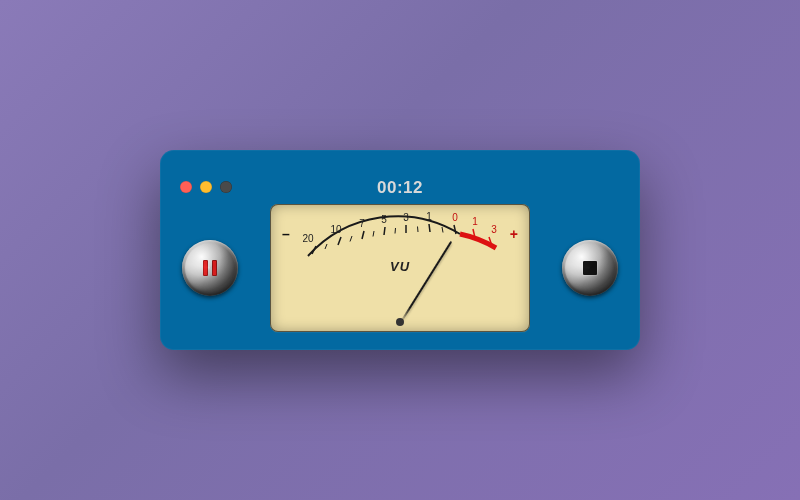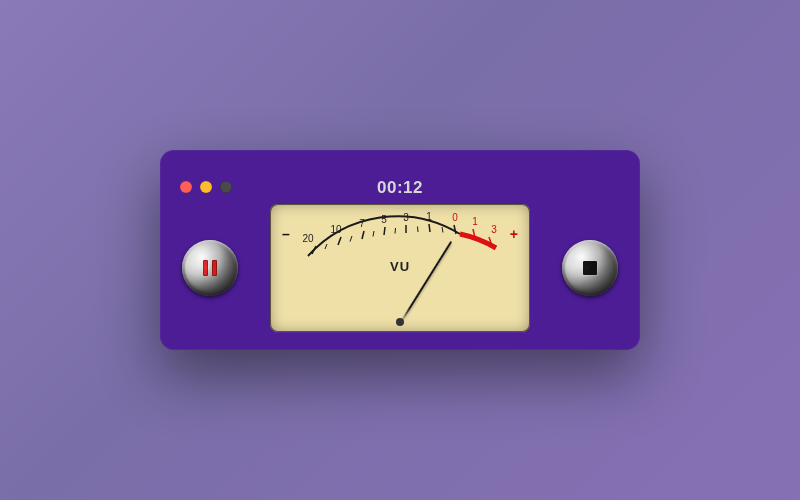--- a/index.html
+++ b/index.html
@@ -9,21 +9,21 @@
       background: linear-gradient(135deg, #8a7ab8 0%, #7a6ea8 40%, #8670b5 100%);
       display: flex;
       align-items: center;
       justify-content: center;
       font-family: -apple-system, "Helvetica Neue", Arial, sans-serif;
       overflow: hidden;
     }
     .window {
       width: 480px;
       height: 200px;
-      background: #4c1d95;
+      background: #0369a1;
       border-radius: 14px;
       box-shadow: 0 25px 60px rgba(0,0,0,0.45), 0 0 0 1px rgba(255,255,255,0.05) inset;
       position: relative;
       padding: 28px 18px 18px 18px;
       display: flex;
       flex-direction: column;
     }
     .titlebar {
       height: 24px;
       display: flex;
@@ -116,20 +116,21 @@
     }
     .vu-label {
       position: absolute;
       top: 55px;
       left: 0; right: 0;
       text-align: center;
       font-size: 13px;
       font-weight: 600;
       color: #222;
       letter-spacing: 1px;
+      font-style: italic;
     }
     .minus {
       position: absolute;
       left: 12px;
       top: 22px;
       font-size: 14px;
       font-weight: 700;
       color: #111;
     }
     .plus {

